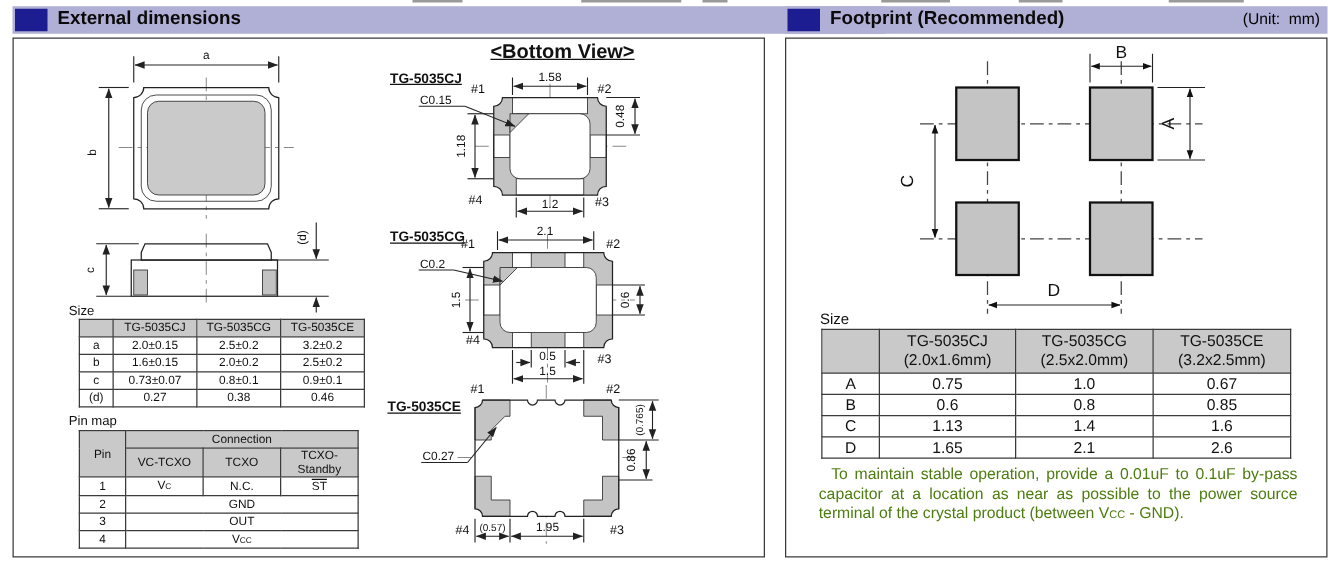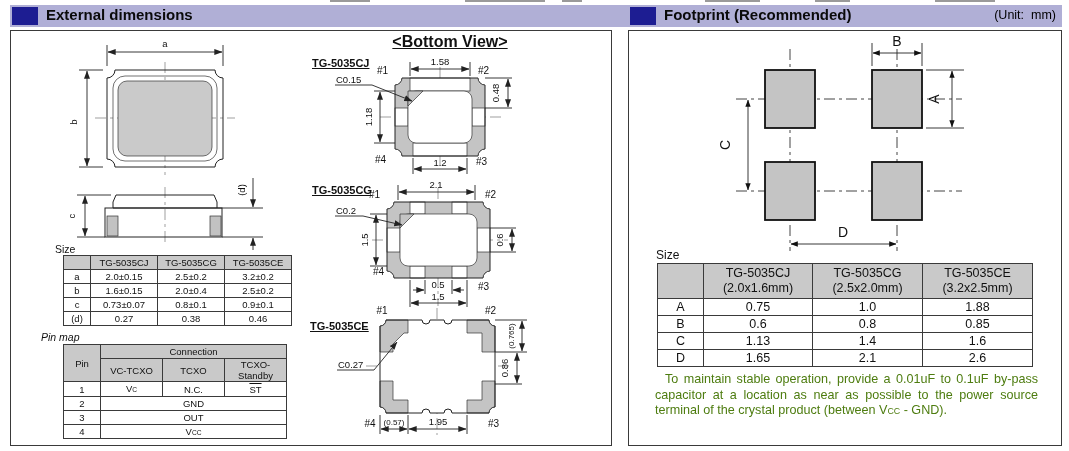--- a/index.html
+++ b/index.html
@@ -121,39 +121,39 @@
     </tr>
     <tr>
       <td>a</td>
       <td>2.0±0.15</td>
       <td>2.5±0.2</td>
       <td>3.2±0.2</td>
     </tr>
     <tr>
       <td>b</td>
       <td>1.6±0.15</td>
-      <td>2.0±0.4</td>
+      <td>2.0±0.2</td>
       <td>2.5±0.2</td>
     </tr>
     <tr>
       <td>c</td>
       <td>0.73±0.07</td>
       <td>0.8±0.1</td>
       <td>0.9±0.1</td>
     </tr>
     <tr>
       <td>(d)</td>
       <td>0.27</td>
       <td>0.38</td>
       <td>0.46</td>
     </tr>
   </tbody>
     </table>
 
-  <div class="lbl" style="left:41px;top:331px;font-style:italic;">Pin map</div>
+  <div class="lbl" style="left:55px;top:331px;">Pin map</div>
   <table class="tbl-s" style="left:63px;top:344px;width:224px;">
     <tbody>
         <tr>
       <th class="gry" rowspan="2" style="width:36px;">Pin</th>
       <th class="gry" colspan="3">Connection</th>
     </tr>
     <tr>
       <th class="gry" style="width:70px;">VC-TCXO</th>
       <th class="gry" style="width:50px;">TCXO</th>
       <th class="gry" style="width:68px;">TCXO-Standby</th>
@@ -397,21 +397,21 @@
       </th>
       <th class="gry h2" style="width:109px;">
         <div>TG-5035CE</div>
         <div>(3.2x2.5mm)</div>
       </th>
     </tr>
     <tr>
       <td>A</td>
       <td>0.75</td>
       <td>1.0</td>
-      <td>1.88</td>
+      <td>0.67</td>
     </tr>
     <tr>
       <td>B</td>
       <td>0.6</td>
       <td>0.8</td>
       <td>0.85</td>
     </tr>
     <tr>
       <td>C</td>
       <td>1.13</td>

